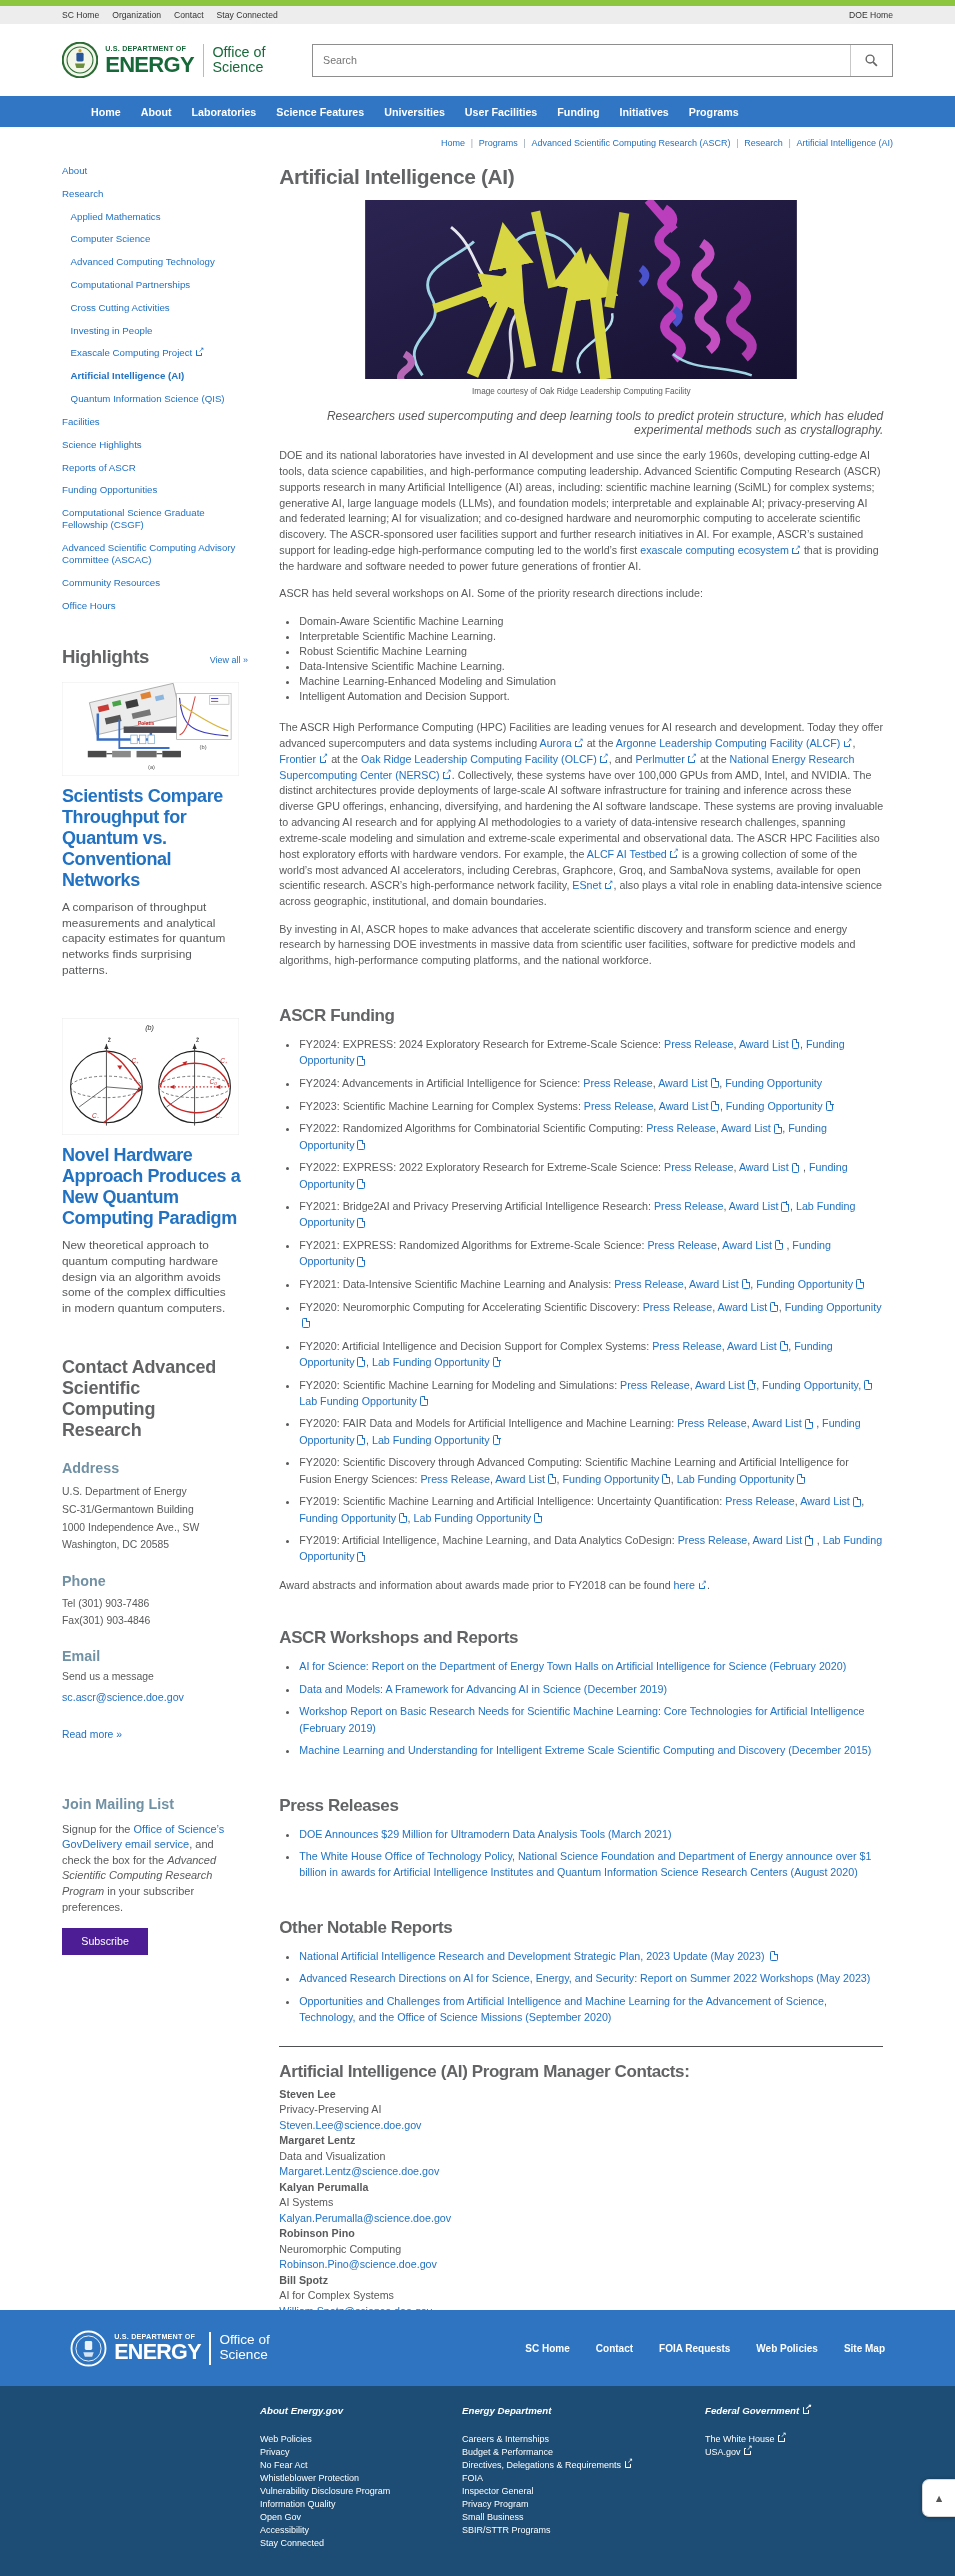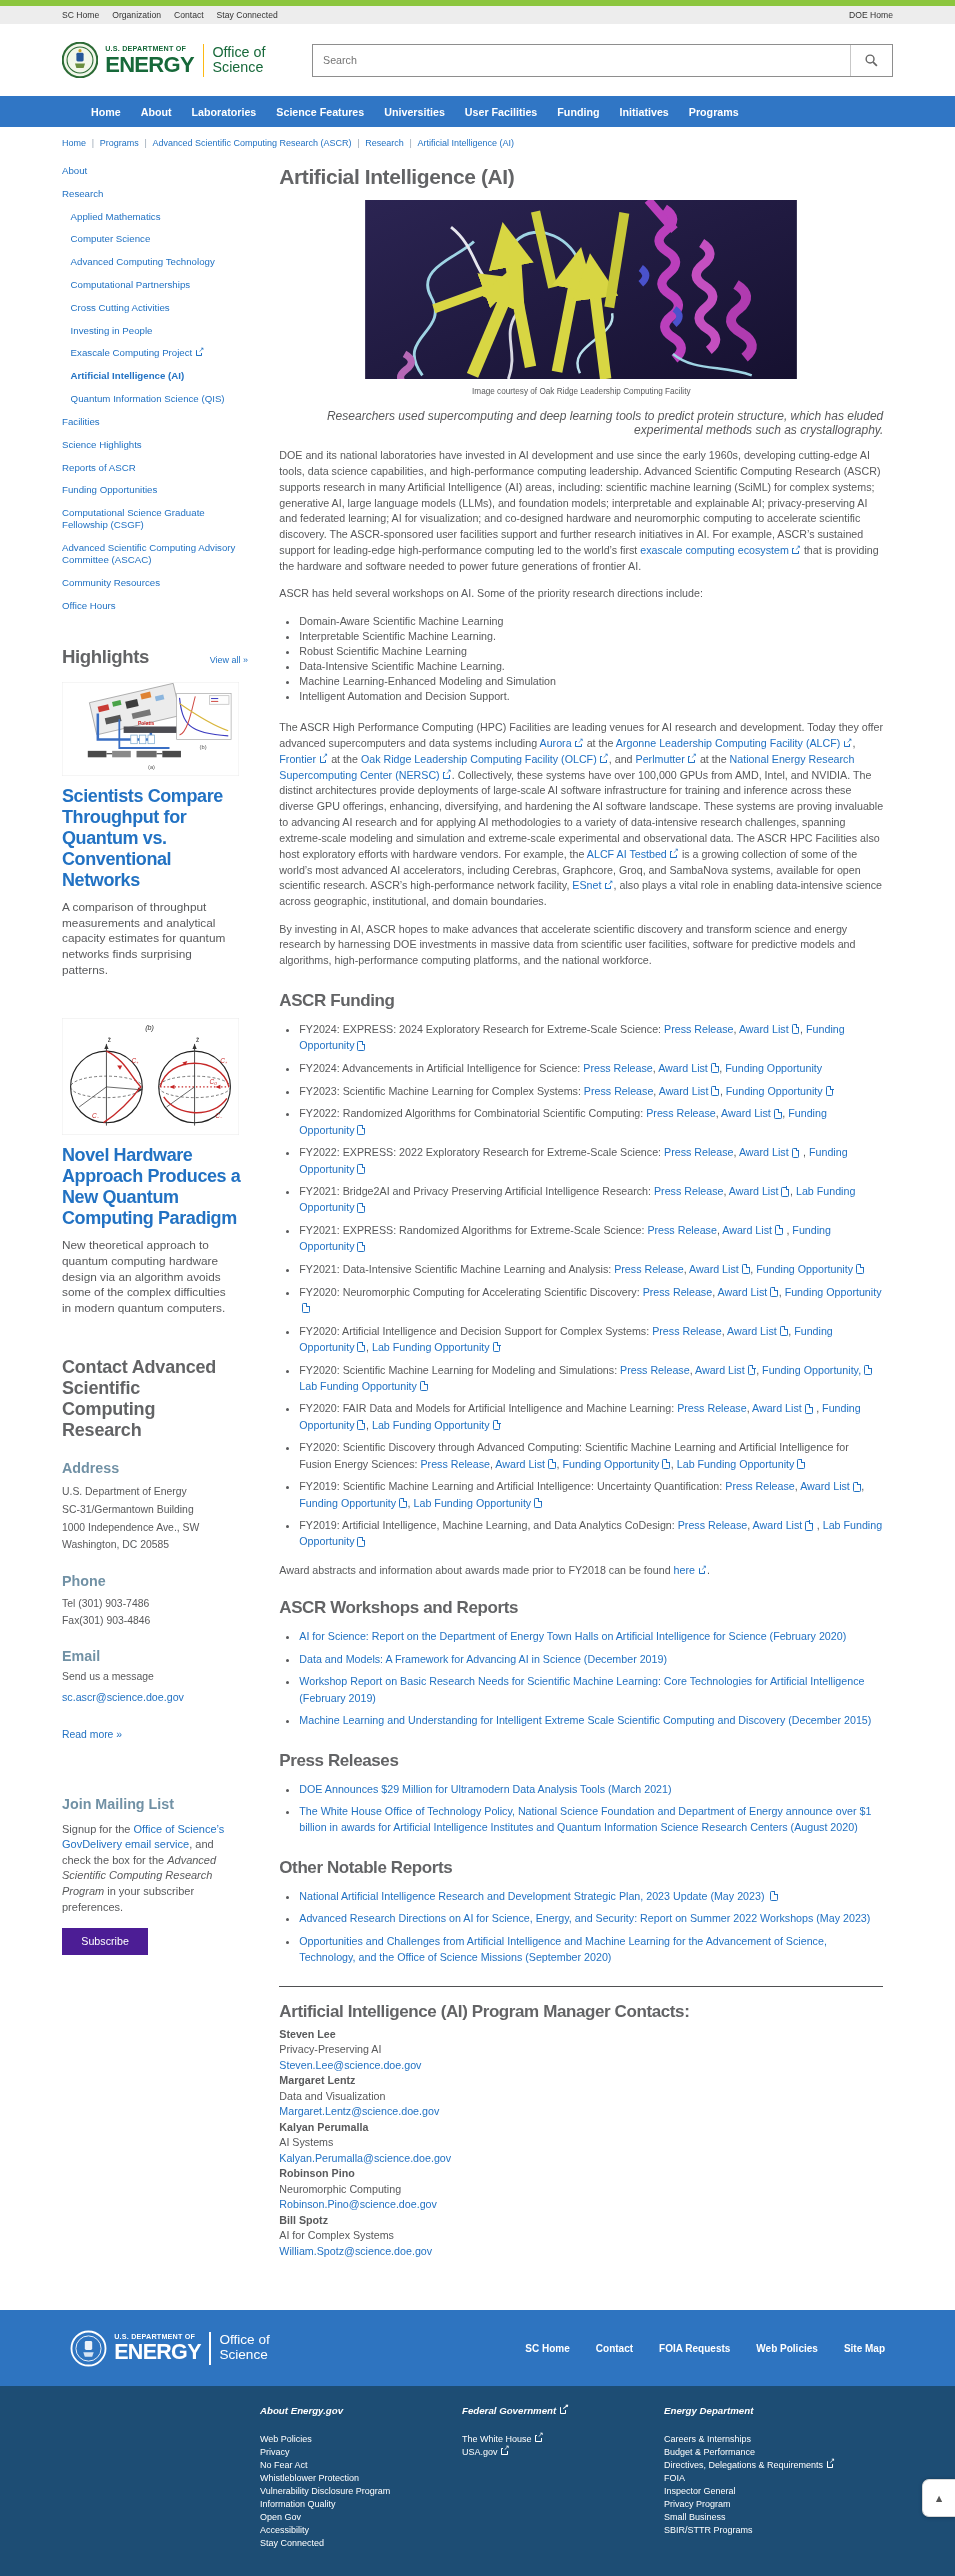--- a/index.html
+++ b/index.html
@@ -21,21 +21,21 @@
   .dept .bg { font-size:22px; font-weight:700; color:#17693a; letter-spacing:-0.7px; margin-top:1.4px; }
   .golddiv { width:1.4px; height:33px; background:#fdb913; margin:0 8.6px; }
   .office { font-size:14.3px; color:#17693a; line-height:1.1; }
   .search { margin-left:auto; width:581px; height:33px; border:0.7px solid #8e8e8e; display:flex; background:#fff; }
   .search input { flex:1; border:none; outline:none; font-size:10.7px; padding:0 10px; color:#555; font-family:"Liberation Sans",sans-serif; background:transparent; }
   .search .sbtn { width:42px; border-left:0.7px solid #c7c7c7; display:flex; align-items:center; justify-content:center; cursor:pointer; background:#fff; }
 
   .nav { height:31px; background:#3076c5; display:flex; align-items:center; padding:0 62px 0 81px; }
   .nav .nitem { color:#fff; font-size:10.7px; font-weight:700; padding:0 10px; cursor:pointer; white-space:nowrap; }
 
-  .bc { padding:10.7px 62px 0; font-size:9px; }
+  .bc { padding:10.7px 62px 0; font-size:9px;text-align:right; }
   .bc .lnk { cursor:pointer; }
   .bc .sep { color:#9aa7b5; margin:0 5.7px; }
 
   .content { display:flex; padding:17px 62px 0; align-items:flex-start; }
   .sidebar { width:208px; flex:none; }
   .main { width:604px; flex:none; margin-left:9.3px; }
 
   .lnk { color:#2272c3; cursor:pointer; }
   em { font-style:italic; }
 
@@ -62,21 +62,21 @@
   .mail-text { font-size:11px; line-height:1.42; width:175px; margin-top:10px; }
   .subscribe { margin-top:13px; background:#4c1d95; color:#fff; border:none; font-size:10.7px; padding:7.2px 19.3px; cursor:pointer; font-family:"Liberation Sans",sans-serif; }
 
   .page-title { font-size:21px; font-weight:700; color:#636466; letter-spacing:-0.4px; margin:0; }
   .protein { display:block; margin:11.5px auto 0; }
   .credit { text-align:center; font-size:8.2px; color:#58595b; margin-top:7.2px; }
   .caption { text-align:right; font-size:12px; font-style:italic; color:#58595b; margin-top:13px; }
   .para { font-size:10.7px; line-height:1.48; margin:11.5px 0; }
   ul.dirs { margin:13px 0 18.6px; padding-left:20px; }
   ul.dirs li { font-size:10.7px; margin-bottom:2.9px; }
-  h2.sec { font-size:17px; font-weight:700; color:#636466; letter-spacing:-0.4px; margin:22px 0 10px; }
+  h2.sec { font-size:17px; font-weight:700; color:#636466; letter-spacing:-0.4px; margin:37px 0 10px; }
   ul.linklist { margin:0 0 13px; padding-left:20px; }
   ul.linklist li { font-size:10.7px; line-height:1.52; margin-bottom:6.4px; }
   .note { font-size:10.7px; margin:14.3px 0 4.3px; }
   .rule { border:none; border-top:1.4px solid #4f5052; margin:20px 0 15.8px; }
   .contacts-head { font-size:17px; font-weight:700; color:#636466; letter-spacing:-0.4px; margin:0 0 4.3px; }
   .contact { font-size:10.7px; line-height:1.45; }
   .contact .cname { font-weight:700; }
 
   .icon-doc { display:inline-block; width:7.9px; height:10px; border:1.1px solid #2272c3; border-radius:1.4px; position:relative; margin:0 0.7px -1.4px 2.9px; }
   .icon-doc::after { content:""; position:absolute; right:-1.1px; top:-1.1px; width:2.9px; height:2.9px; background:#fff; border-left:1.1px solid #2272c3; border-bottom:1.1px solid #2272c3; }
@@ -444,34 +444,34 @@
       <div class="fitem">Web Policies</div>
       <div class="fitem">Privacy</div>
       <div class="fitem">No Fear Act</div>
       <div class="fitem">Whistleblower Protection</div>
       <div class="fitem">Vulnerability Disclosure Program</div>
       <div class="fitem">Information Quality</div>
       <div class="fitem">Open Gov</div>
       <div class="fitem">Accessibility</div>
       <div class="fitem">Stay Connected</div>
     </div>
-    <div class="fcol">
-      <h4>Federal Government<span class="icon-ext w"></span></h4>
-      <div class="fitem">The White House<span class="icon-ext w"></span></div>
-      <div class="fitem">USA.gov<span class="icon-ext w"></span></div>
-    </div>
     <div class="fcol c2">
       <h4>Energy Department</h4>
       <div class="fitem">Careers &amp; Internships</div>
       <div class="fitem">Budget &amp; Performance</div>
       <div class="fitem">Directives, Delegations &amp; Requirements<span class="icon-ext w"></span></div>
       <div class="fitem">FOIA</div>
       <div class="fitem">Inspector General</div>
       <div class="fitem">Privacy Program</div>
       <div class="fitem">Small Business</div>
       <div class="fitem">SBIR/STTR Programs</div>
     </div>
+    <div class="fcol">
+      <h4>Federal Government<span class="icon-ext w"></span></h4>
+      <div class="fitem">The White House<span class="icon-ext w"></span></div>
+      <div class="fitem">USA.gov<span class="icon-ext w"></span></div>
+    </div>
   </div>
 
 <div class="scrolltop">
   <span>▲</span>
 </div>
 
 
 </body></html>

